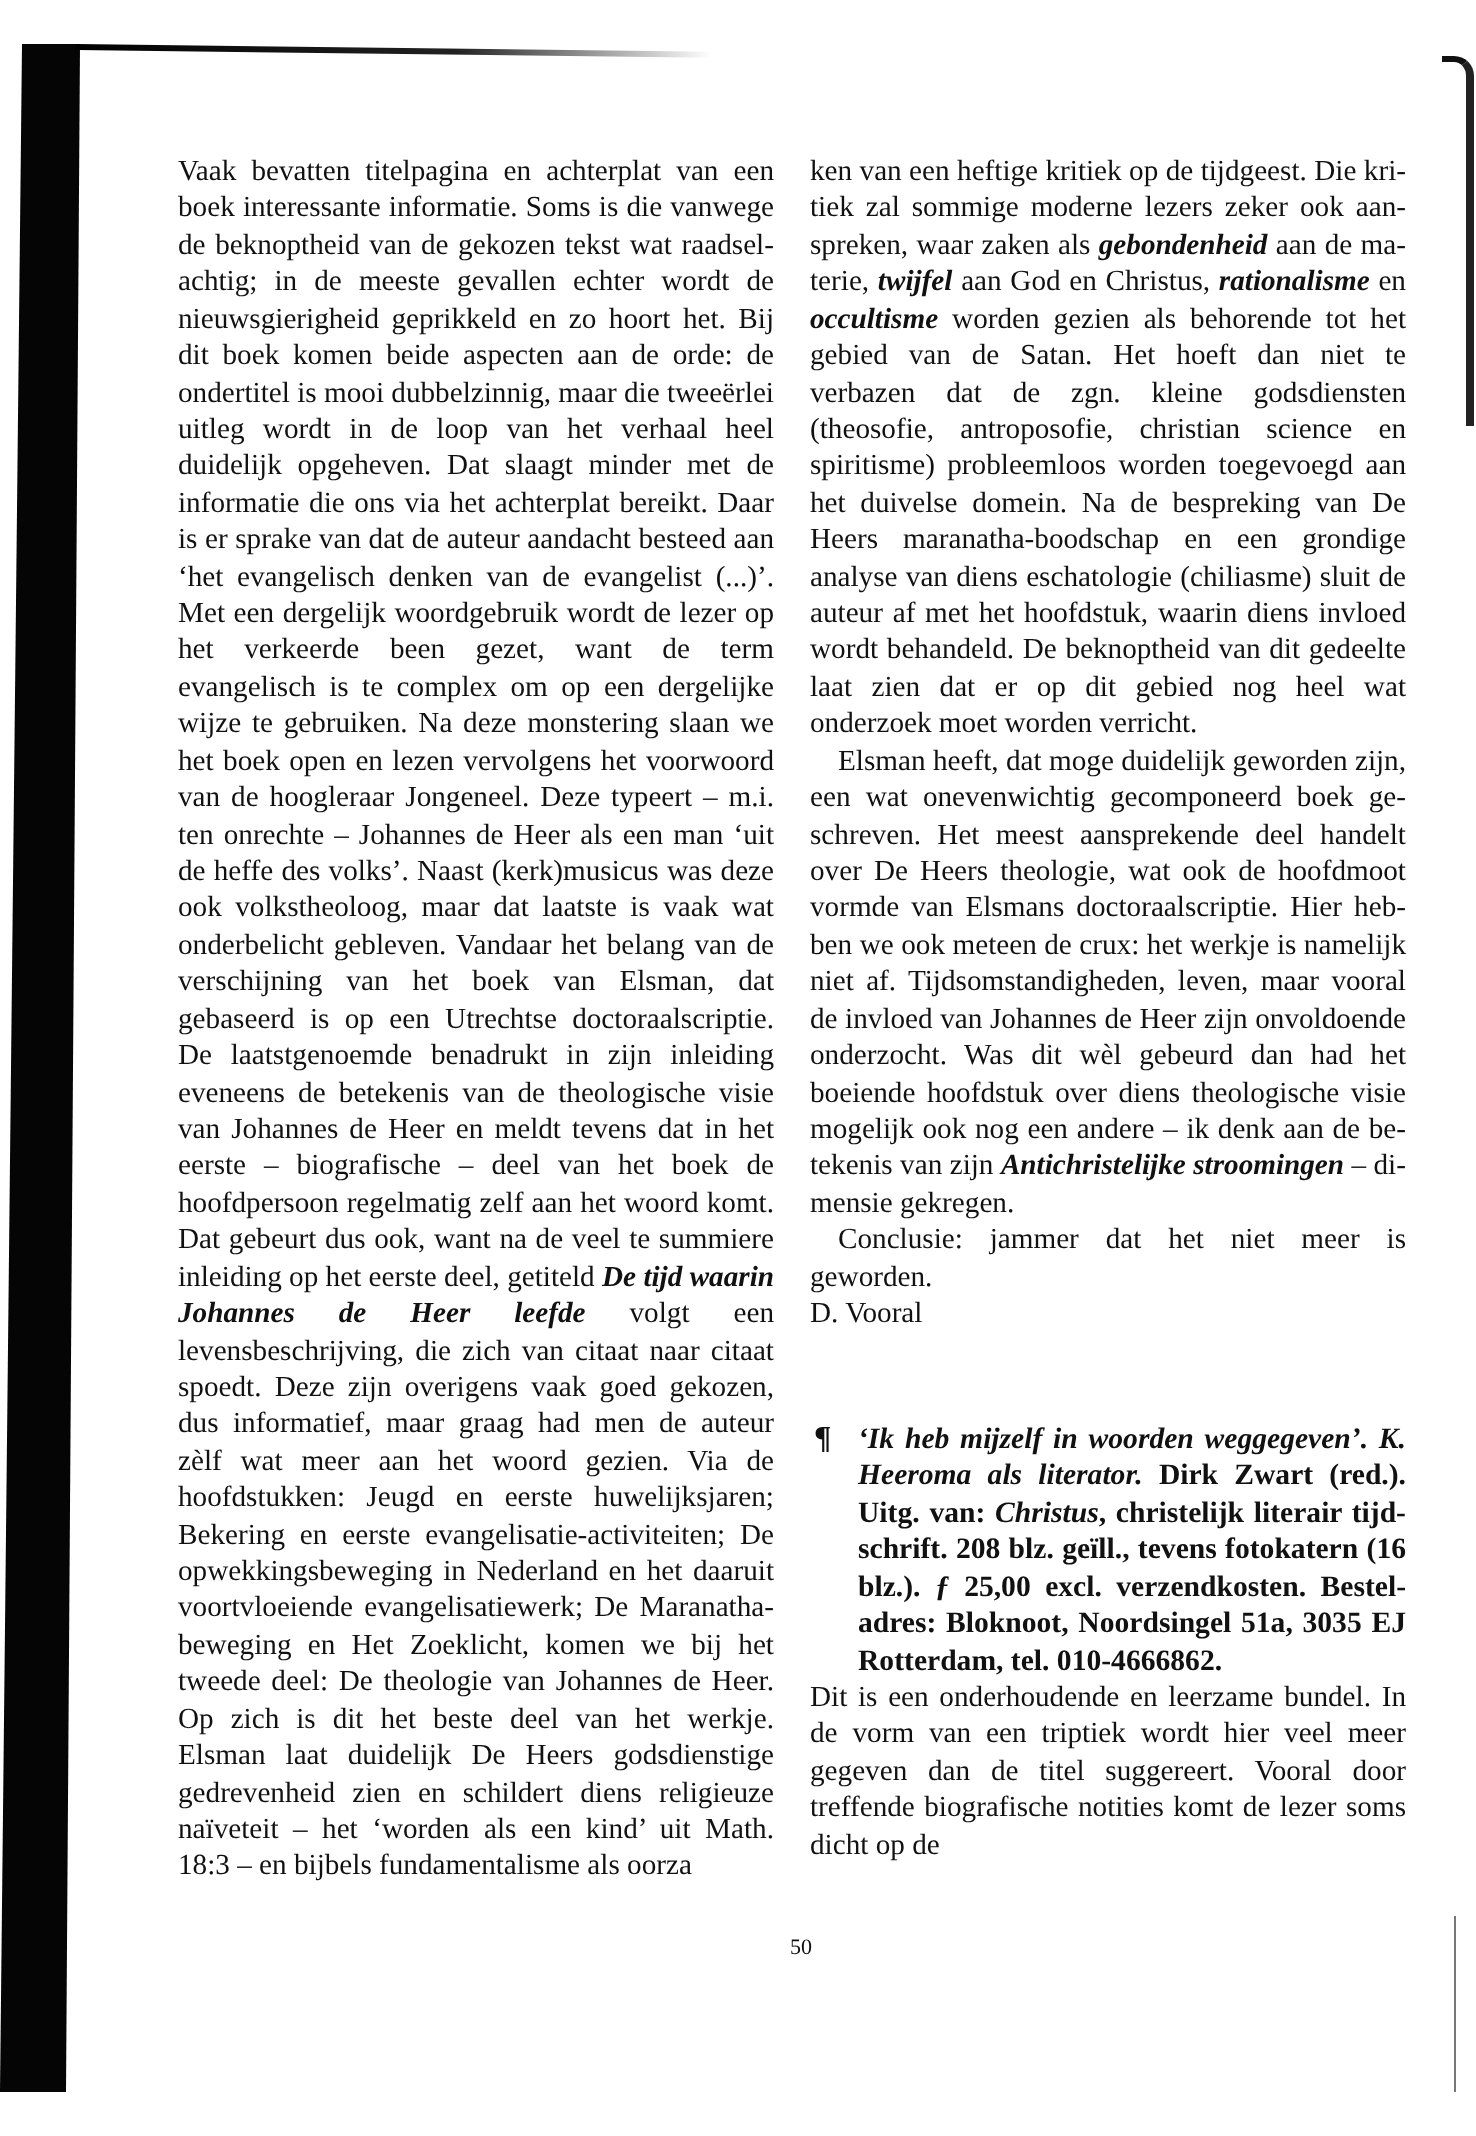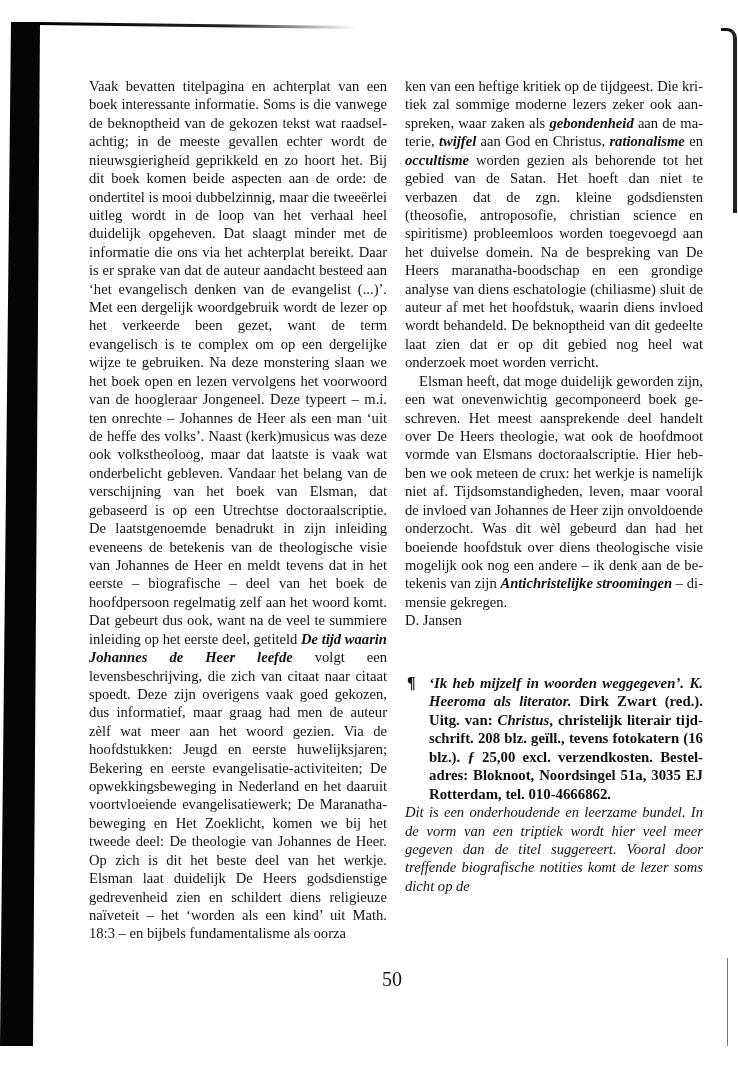--- a/index.html
+++ b/index.html
@@ -34,43 +34,44 @@
   .column p { margin: 0; }
   .indent { text-indent: 14px; }
   .signature { margin: 0; }
   .review {
     position: relative; margin-top: 44px; padding-left: 24px; font-weight: bold;
     font-size: 14.8px; line-height: 18.5px; text-align: justify;
   }
   .pilcrow {
     position: absolute; left: 2px; top: 0; font-weight: bold; font-size: 16px;
   }
-  .review-body { margin-top: 29px; font-style: italic; }
+  .review-body { margin-top: 29px; }
   .page-number {
-    position: absolute; left: 382px; top: 968px; width: 24px; text-align: left;
-    font-size: 20px;
+    position: absolute; left: 382px; top: 968px; width: 24px; text-align: right;
+    font-size: 11px;
   }
   i { font-style: italic; font-weight: bold; }
 </style>
 </head>
 <body>
 
 <div class="scan-bar-left"></div>
 <div class="scan-top-line"></div>
 <div class="scan-bracket-right"></div>
 <div class="scan-line-right"></div>
 
 <div class="column col-left">
   <p><span>Vaak bevatten titelpagina en achterplat van een boek interessante informatie. Soms is die vanwege de beknoptheid van de gekozen tekst wat raadsel­achtig; in de meeste gevallen echter wordt de nieuwsgierigheid geprikkeld en zo hoort het. Bij dit boek komen beide aspecten aan de orde: de onder­titel is mooi dubbelzinnig, maar die tweeërlei uitleg wordt in de loop van het verhaal heel duidelijk op­geheven. Dat slaagt minder met de informatie die ons via het achterplat bereikt. Daar is er sprake van dat de auteur aandacht besteed aan ‘het evangelisch denken van de evangelist (...)’. Met een dergelijk woordgebruik wordt de lezer op het verkeerde been gezet, want de term evangelisch is te complex om op een dergelijke wijze te gebruiken. Na deze monstering slaan we het boek open en lezen vervol­gens het voorwoord van de hoogleraar Jongeneel. Deze typeert – m.i. ten onrechte – Johannes de Heer als een man ‘uit de heffe des volks’. Naast (kerk)­musicus was deze ook volkstheoloog, maar dat laatste is vaak wat onderbelicht gebleven. Vandaar het belang van de verschijning van het boek van Elsman, dat gebaseerd is op een Utrechtse docto­raalscriptie. De laatstgenoemde benadrukt in zijn inleiding eveneens de betekenis van de theologi­sche visie van Johannes de Heer en meldt tevens dat in het eerste – biografische – deel van het boek de hoofdpersoon regelmatig zelf aan het woord komt. Dat gebeurt dus ook, want na de veel te summiere inleiding op het eerste deel, getiteld </span><i>De tijd waarin Johannes de Heer leefde</i><span> volgt een levensbeschrij­ving, die zich van citaat naar citaat spoedt. Deze zijn overigens vaak goed gekozen, dus informatief, maar graag had men de auteur zèlf wat meer aan het woord gezien. Via de hoofdstukken: Jeugd en eer­ste huwelijksjaren; Bekering en eerste evangelisa­tie-activiteiten; De opwekkingsbeweging in Ne­derland en het daaruit voortvloeiende evangelisa­tiewerk; De Maranatha-beweging en Het Zoek­licht, komen we bij het tweede deel: De theologie van Johannes de Heer. Op zich is dit het beste deel van het werkje. Elsman laat duidelijk De Heers godsdienstige gedrevenheid zien en schildert diens religieuze naïveteit – het ‘worden als een kind’ uit Math. 18:3 – en bijbels fundamentalisme als oorza­</span></p>
 </div>
 
 <div class="column col-right">
   <p><span>ken van een heftige kritiek op de tijdgeest. Die kri­tiek zal sommige moderne lezers zeker ook aan­spreken, waar zaken als </span><i>gebondenheid</i><span> aan de ma­terie, </span><i>twijfel</i><span> aan God en Christus, </span><i>rationalisme</i><span> en </span><i>occultisme</i><span> worden gezien als behorende tot het gebied van de Satan. Het hoeft dan niet te verbazen dat de zgn. kleine godsdiensten (theosofie, antro­posofie, christian science en spiritisme) probleem­loos worden toegevoegd aan het duivelse domein. Na de bespreking van De Heers maranatha-bood­schap en een grondige analyse van diens eschatolo­gie (chiliasme) sluit de auteur af met het hoofdstuk, waarin diens invloed wordt behandeld. De be­knoptheid van dit gedeelte laat zien dat er op dit gebied nog heel wat onderzoek moet worden ver­richt.</span></p>
   <p class="indent"><span>Elsman heeft, dat moge duidelijk geworden zijn, een wat onevenwichtig gecomponeerd boek ge­schreven. Het meest aansprekende deel handelt over De Heers theologie, wat ook de hoofdmoot vormde van Elsmans doctoraalscriptie. Hier heb­ben we ook meteen de crux: het werkje is namelijk niet af. Tijdsomstandigheden, leven, maar vooral de invloed van Johannes de Heer zijn onvoldoende onderzocht. Was dit wèl gebeurd dan had het boeiende hoofdstuk over diens theologische visie mogelijk ook nog een andere – ik denk aan de be­tekenis van zijn </span><i>Antichristelijke stroomingen</i><span> – di­mensie gekregen.</span></p>
-  <p class="signature">D. Jansen</p>
+  <p class="indent">Conclusie: jammer dat het niet meer is geworden.</p>
+  <p class="signature">D. Vooral</p>
 
   <div class="review">
     <span class="pilcrow">¶</span>
     <i>‘Ik heb mijzelf in woorden weggegeven’. K. Heeroma als literator.</i><span> Dirk Zwart (red.). Uitg. van: </span><i>Christus</i><span>, christelijk literair tijd­schrift. 208 blz. geïll., tevens fotokatern (16 blz.). </span><i>ƒ</i><span> 25,00 excl. verzendkosten. Bestel­adres: Bloknoot, Noordsingel 51a, 3035 EJ Rotterdam, tel. 010-4666862.</span>
   </div>
 
   <p class="review-body">Dit is een onderhoudende en leerzame bundel. In de vorm van een triptiek wordt hier veel meer gegeven dan de titel suggereert. Vooral door treffende bio­grafische notities komt de lezer soms dicht op de</p>
 </div>
 
 <div class="page-number">50</div>

